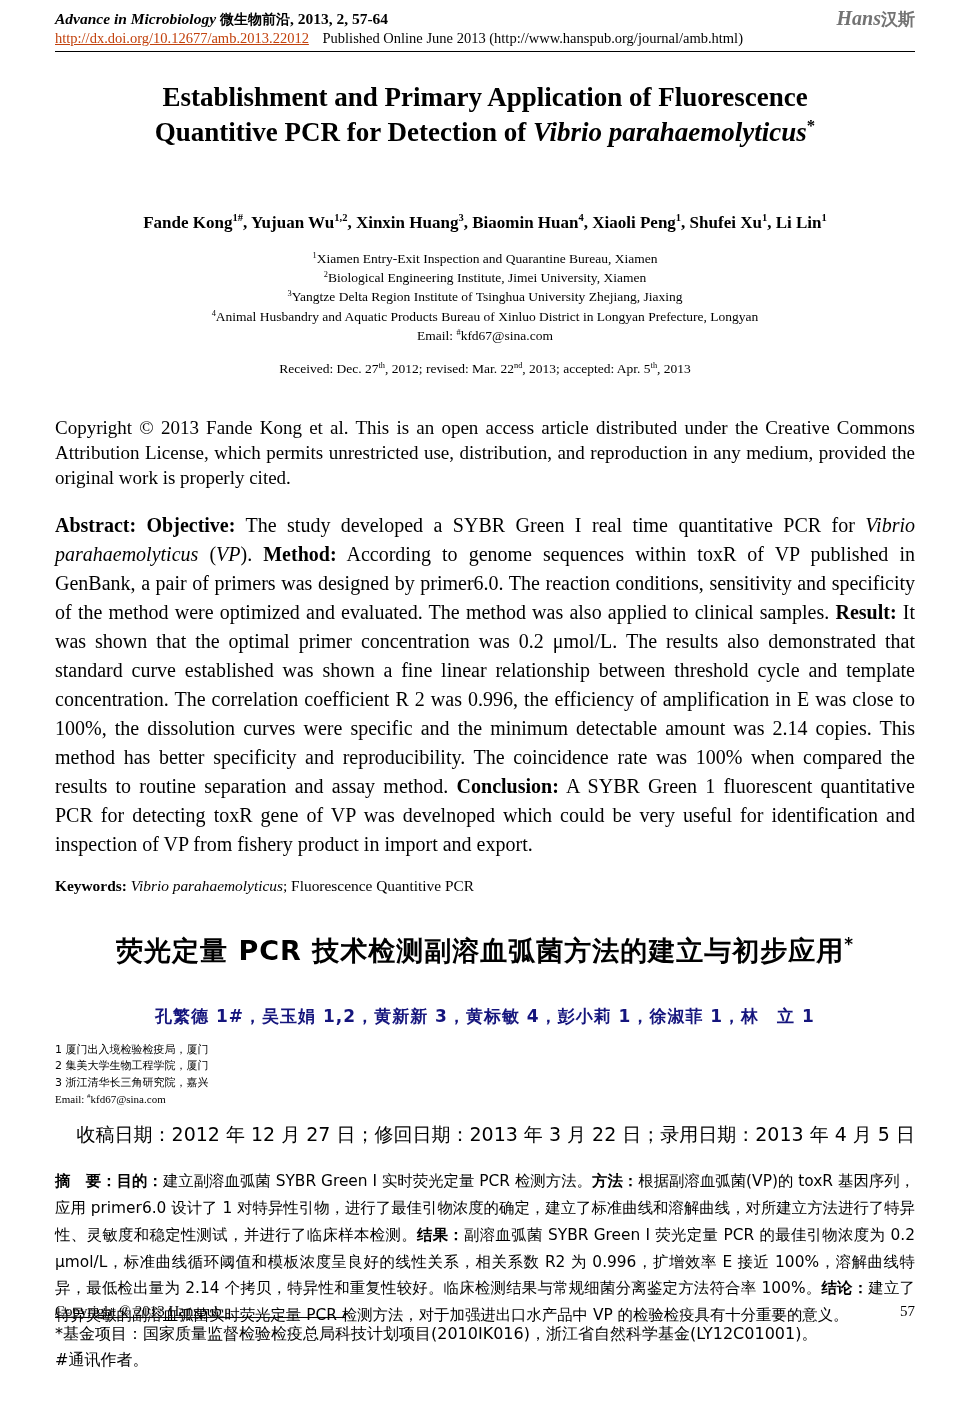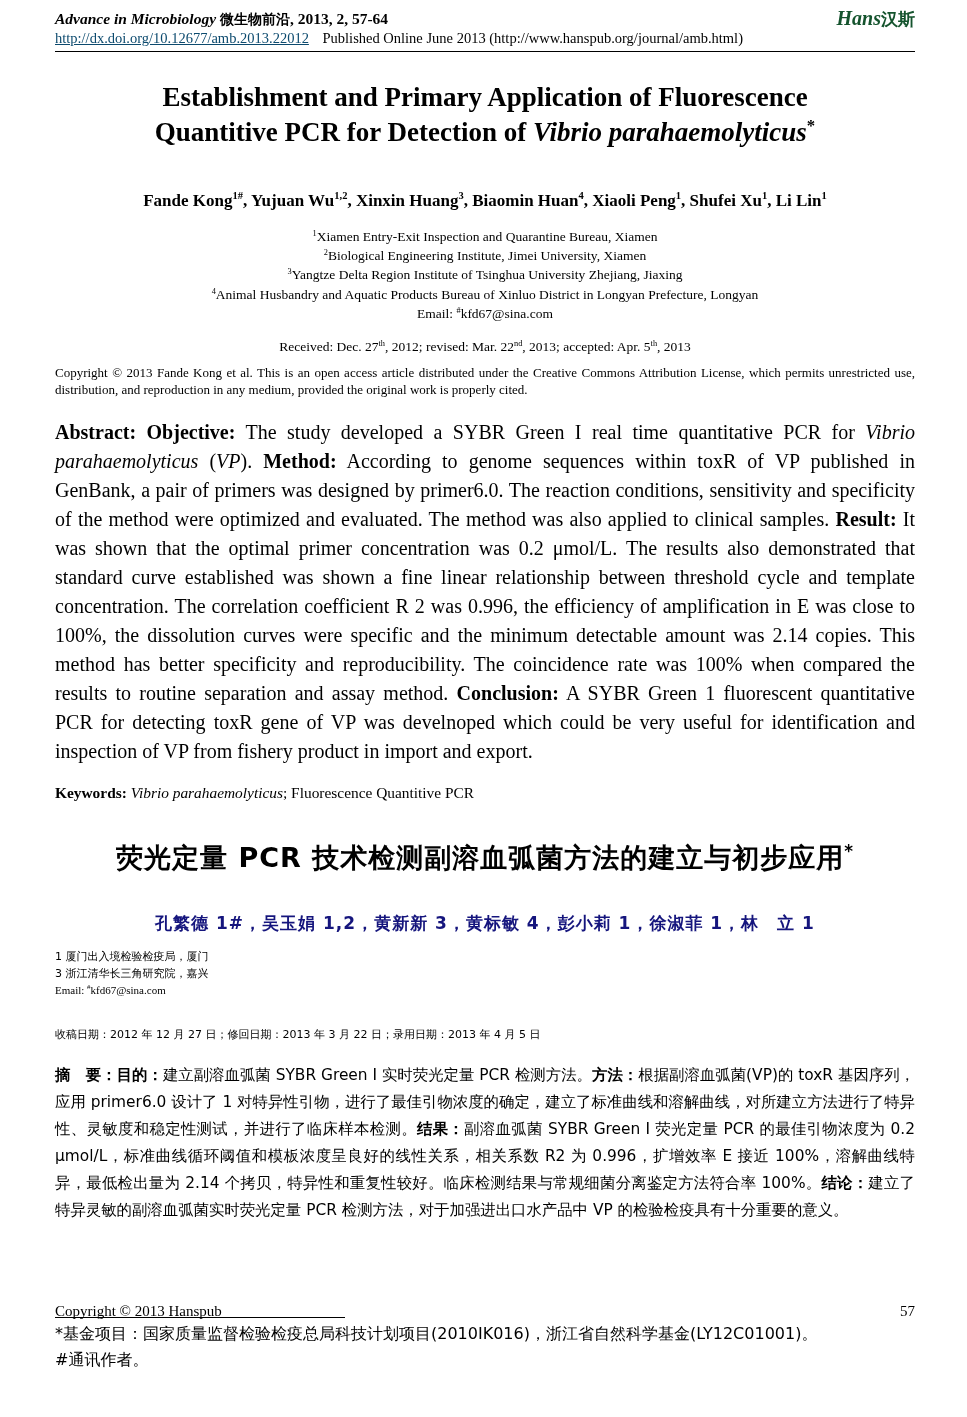--- a/index.html
+++ b/index.html
@@ -43,40 +43,40 @@
   .journal-line .cn {
     font-style: normal;
     font-family: "DejaVu Sans", sans-serif;
     font-size: 14px;
     font-weight: bold;
   }
   .journal-line .vol {
     font-style: normal;
   }
   .hans-logo {
-    color: #14532d;
+    color: #737373;
     font-weight: bold;
     font-style: italic;
     font-size: 20px;
     font-family: "Liberation Serif", serif;
     white-space: nowrap;
     line-height: 1;
     margin-top: -2px;
   }
   .hans-logo .hans-cn {
     font-family: "DejaVu Sans", sans-serif;
     font-style: normal;
     font-size: 17px;
   }
   .doi-row {
     margin-top: 2px;
     font-size: 14.5px;
   }
   .doi-link {
-    color: #0c4a6e;
+    color: #c2410c;
     text-decoration: underline;
   }
   .pub-online {
     margin-left: 10px;
   }
   .rule {
     border: none;
     border-top: 1.6px solid #000;
     margin: 4px 0 0 0;
   }
@@ -93,40 +93,40 @@
   sup, .sup {
     font-size: 0.62em;
     vertical-align: super;
     line-height: 0;
   }
 
   .authors {
     text-align: center;
     font-size: 17px;
     font-weight: bold;
-    margin-top: 42px;
+    margin-top: 64px;
   }
   .affil {
     text-align: center;
     font-size: 13.5px;
     line-height: 1.42;
     margin-top: 16px;
   }
   .email-line { font-size: 13.5px; }
   .dates {
     text-align: center;
     font-size: 13.5px;
     margin-top: 16px;
   }
 
   .copyright {
-    font-size: 13px;
+    font-size: 19px;
     line-height: 1.33;
     text-align: justify;
-    margin-top: 9px;
+    margin-top: 38px;
   }
 
   .abstract {
     font-size: 20px;
     line-height: 1.45;
     text-align: justify;
     margin-top: 20px;
   }
   .abstract b { font-weight: bold; }
   .abstract i { font-style: italic; }
@@ -157,24 +157,24 @@
   .cn-affil {
     font-family: "DejaVu Sans", sans-serif;
     font-size: 11px;
     line-height: 1.5;
     margin-top: 14px;
   }
   .cn-affil .em {
     font-family: "Liberation Serif", serif;
   }
   .cn-dates {
-    text-align: left;
-    font-family: "DejaVu Sans", sans-serif;
-    font-size: 11px;
-    margin-top: 28px;
+    text-align: right;
+    font-family: "DejaVu Sans", sans-serif;
+    font-size: 19px;
+    margin-top: 14px;
   }
   .cn-abstract {
     font-family: "DejaVu Sans", sans-serif;
     font-size: 15.4px;
     line-height: 1.75;
     text-align: justify;
     margin-top: 20px;
   }
   .cn-abstract b { font-weight: bold; }
 
@@ -263,20 +263,21 @@
     </div>
 
     <div class="cn-title">
       <span>荧光定量 PCR 技术检测副溶血弧菌方法的建立与初步应用</span><span class="sup">*</span>
     </div>
 
     <div class="cn-authors">孔繁德 1#，吴玉娟 1,2，黄新新 3，黄标敏 4，彭小莉 1，徐淑菲 1，林　立 1</div>
 
     <div class="cn-affil">
       <div>1 厦门出入境检验检疫局，厦门</div>
+      <div>2 集美大学生物工程学院，厦门</div>
       <div>3 浙江清华长三角研究院，嘉兴</div>
       <div class="em">
         <span>Email: </span><sup>#</sup><span>kfd67@sina.com</span>
       </div>
     </div>
 
     <div class="cn-dates">收稿日期：2012 年 12 月 27 日；修回日期：2013 年 3 月 22 日；录用日期：2013 年 4 月 5 日</div>
 
     <div class="cn-abstract">
       <b>摘　要：</b><b>目的：</b><span>建立副溶血弧菌 SYBR Green I 实时荧光定量 PCR 检测方法。</span><b>方法：</b><span>根据副溶血弧菌(VP)的 toxR 基因序列，应用 primer6.0 设计了 1 对特异性引物，进行了最佳引物浓度的确定，建立了标准曲线和溶解曲线，对所建立方法进行了特异性、灵敏度和稳定性测试，并进行了临床样本检测。</span><b>结果：</b><span>副溶血弧菌 SYBR Green I 荧光定量 PCR 的最佳引物浓度为 0.2 μmol/L，标准曲线循环阈值和模板浓度呈良好的线性关系，相关系数 R2 为 0.996，扩增效率 E 接近 100%，溶解曲线特异，最低检出量为 2.14 个拷贝，特异性和重复性较好。临床检测结果与常规细菌分离鉴定方法符合率 100%。</span><b>结论：</b><span>建立了特异灵敏的副溶血弧菌实时荧光定量 PCR 检测方法，对于加强进出口水产品中 VP 的检验检疫具有十分重要的意义。</span>

